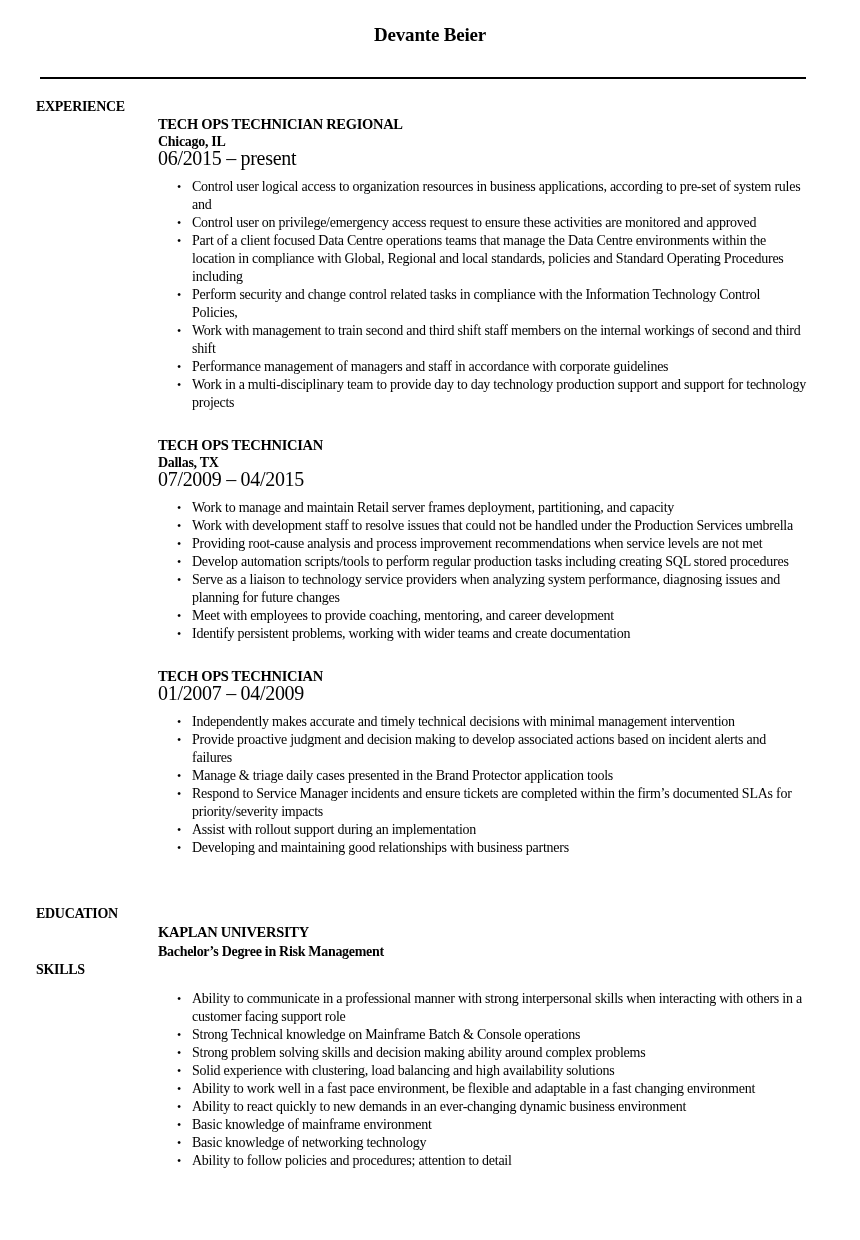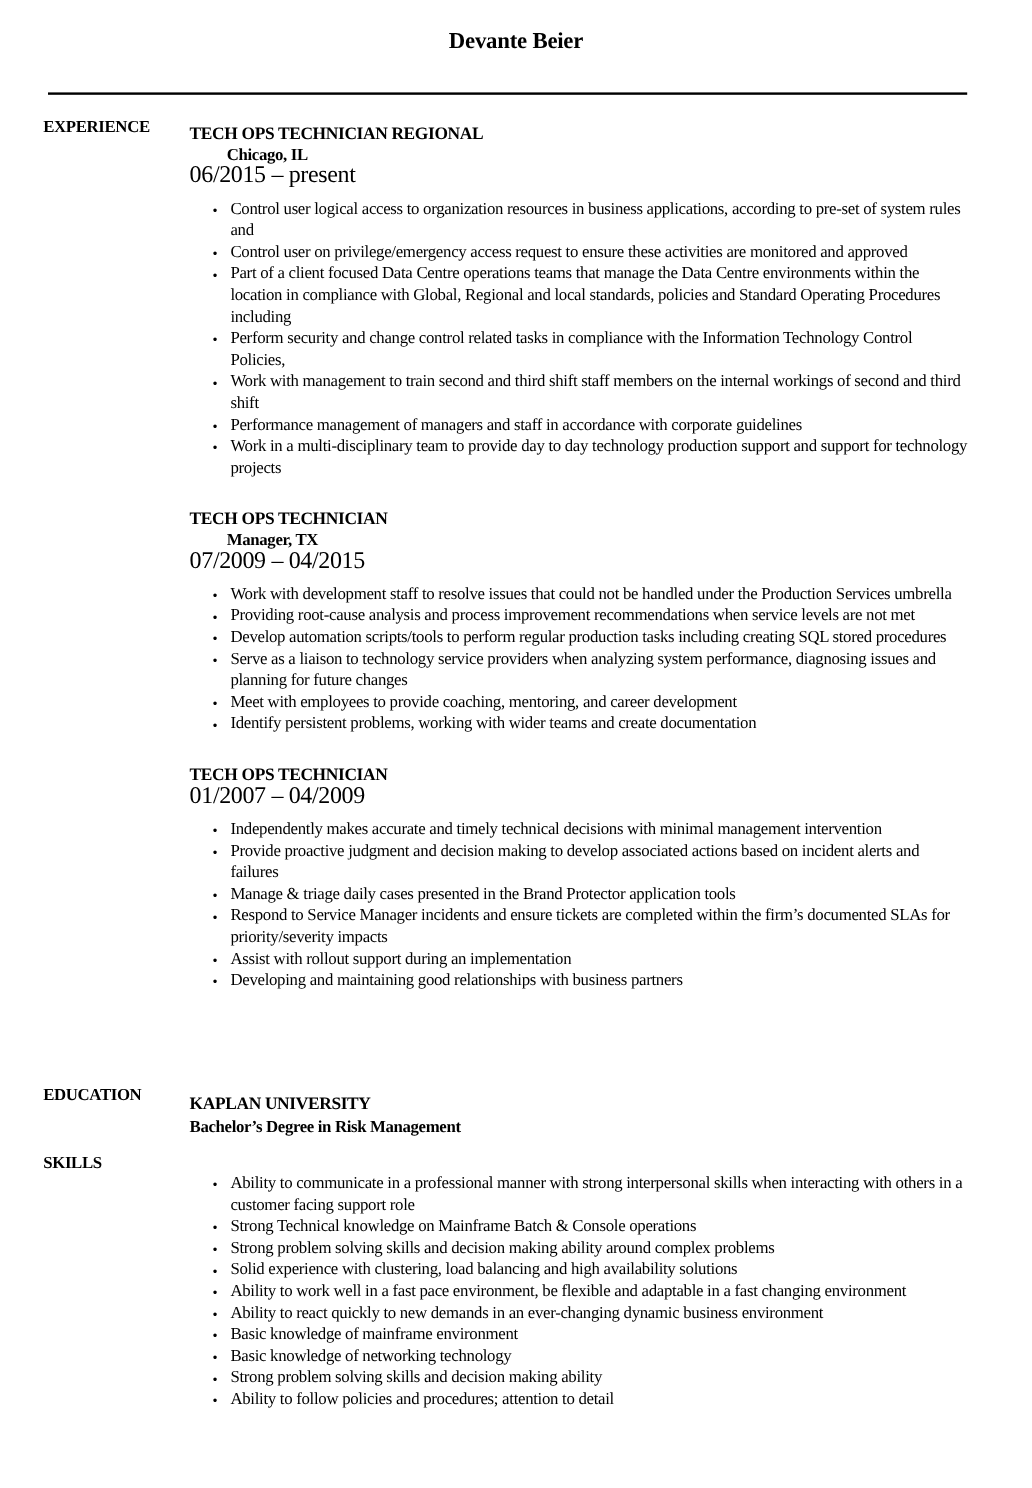--- a/index.html
+++ b/index.html
@@ -53,36 +53,35 @@
       position: absolute;
       left: 36px;
       top: 0;
       font-size: 14px;
       font-weight: bold;
       letter-spacing: -0.3px;
     }
     .section-body {
       position: absolute;
       left: 158px;
-      top: 4px;
+      top: 16px;
       width: 660px;
     }
     .job { margin-bottom: 16px; }
     .job-title {
       font-size: 14.5px;
       font-weight: bold;
       line-height: 18px;
       letter-spacing: -0.3px;
     }
     .job-location {
       font-size: 14px;
       font-weight: bold;
       line-height: 17px;
       letter-spacing: -0.3px;
-      margin-left: 31px;
     }
     .job-dates {
       font-size: 20px;
       line-height: 16px;
       letter-spacing: -0.3px;
     }
     ul.bullets {
       list-style: none;
       margin: 12px;
       padding: 0;
@@ -136,23 +135,24 @@
           <li>Part of a client focused Data Centre operations teams that manage the Data Centre environments within the location in compliance with Global, Regional and local standards, policies and Standard Operating Procedures including</li>
           <li>Perform security and change control related tasks in compliance with the Information Technology Control Policies,</li>
           <li>Work with management to train second and third shift staff members on the internal workings of second and third shift</li>
           <li>Performance management of managers and staff in accordance with corporate guidelines</li>
           <li>Work in a multi-disciplinary team to provide day to day technology production support and support for technology projects</li>
         </ul>
       </div>
 
       <div class="job" style="margin-bottom:24px;">
         <div class="job-title">TECH OPS TECHNICIAN</div>
-        <div class="job-location">Manager, TX</div>
+        <div class="job-location">Dallas, TX</div>
         <div class="job-dates">07/2009 – 04/2015</div>
         <ul class="bullets">
+          <li>Work to manage and maintain Retail server frames deployment, partitioning, and capacity</li>
           <li>Work with development staff to resolve issues that could not be handled under the Production Services umbrella</li>
           <li>Providing root-cause analysis and process improvement recommendations when service levels are not met</li>
           <li>Develop automation scripts/tools to perform regular production tasks including creating SQL stored procedures</li>
           <li>Serve as a liaison to technology service providers when analyzing system performance, diagnosing issues and planning for future changes</li>
           <li>Meet with employees to provide coaching, mentoring, and career development</li>
           <li>Identify persistent problems, working with wider teams and create documentation</li>
         </ul>
       </div>
 
       <div class="job">
@@ -184,19 +184,18 @@
     <div class="section-body">
       <ul class="bullets">
         <li>Ability to communicate in a professional manner with strong interpersonal skills when interacting with others in a customer facing support role</li>
         <li>Strong Technical knowledge on Mainframe Batch &amp; Console operations</li>
         <li>Strong problem solving skills and decision making ability around complex problems</li>
         <li>Solid experience with clustering, load balancing and high availability solutions</li>
         <li>Ability to work well in a fast pace environment, be flexible and adaptable in a fast changing environment</li>
         <li>Ability to react quickly to new demands in an ever-changing dynamic business environment</li>
         <li>Basic knowledge of mainframe environment</li>
         <li>Basic knowledge of networking technology</li>
-        <li>Strong problem solving skills and decision making ability</li>
         <li>Ability to follow policies and procedures; attention to detail</li>
       </ul>
     </div>
   </div>
 
 </div>
 
 </body></html>

